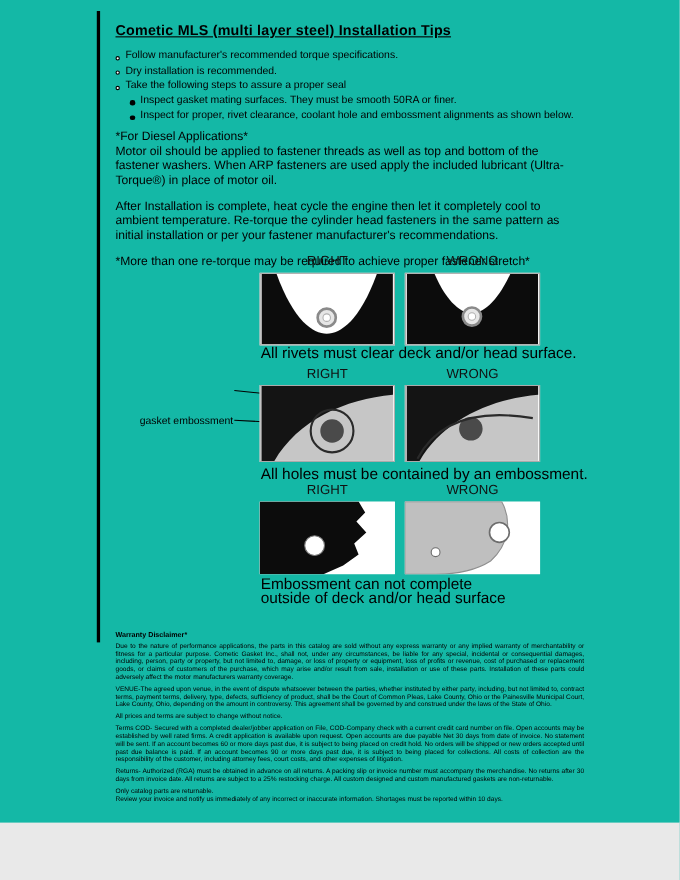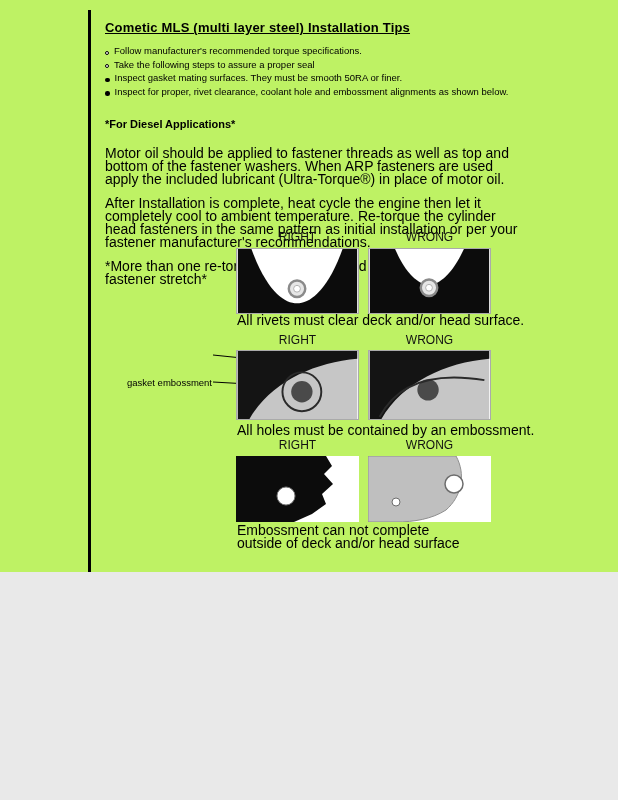--- a/index.html
+++ b/index.html
@@ -1,32 +1,32 @@
 <!DOCTYPE html>
 <html><head>
 <meta charset="utf-8">
 <style>
   * { margin:0; padding:0; box-sizing:border-box; }
   html,body { background:#e9e9e9; }
   body { font-family:"Liberation Sans", sans-serif; color:#000; }
-  .page { position:relative; width:618px; height:572px; background:#bef264; margin:0 auto; overflow:hidden; }
+  .page { position:relative; width:618px; height:748px; background:#14b8a6; margin:0 auto; overflow:hidden; }
 
   .vrule { position:absolute; left:88px; top:10px; width:3px; height:574px; background:#000; }
 
   .title { position:absolute; left:105px; top:20px; font-size:13px; font-weight:bold; text-decoration:underline; letter-spacing:0.2px; }
 
   .tips { position:absolute; left:105px; top:45px; width:430px; font-size:9.5px; line-height:12px; }
   .tip { display:flex; align-items:center; margin-bottom:1.5px; }
   .bullet-open { width:4px; height:4px; border:1px solid #000; border-radius:50%; margin:3.5px 5px 0 0; flex:none; background:#fff; }
-  .tip.sub { }
+  .tip.sub { margin-left:13px; }
   .bullet-filled { width:4.5px; height:4.5px; background:#000; border-radius:50%; margin:3.5px 5px 0 0; flex:none; }
 
   .diesel { position:absolute; left:105px; top:118px; width:424px; }
-  .diesel-heading { font-size:11px; font-weight:bold; margin-bottom:17px; }
-  .diesel p { font-size:14px; line-height:13px; margin-bottom:11px; }
+  .diesel-heading { font-size:11px; font-weight:normal; margin-bottom:2px; }
+  .diesel p { font-size:11px; line-height:13px; margin-bottom:11px; }
   .diesel .note { margin-bottom:0; }
 
   .dg-label { position:absolute; width:123px; text-align:center; font-size:12px; color:#111; }
   .dg-img { position:absolute; width:123px; background:#fff; }
   .dg-img svg { display:block; width:100%; height:100%; }
   .bordered { border:1px solid #aaa; }
   .dg-caption { position:absolute; left:237px; font-size:14px; line-height:12.5px; color:#000; }
 
   .lbl-r1-right { left:236px; top:230px; }
   .lbl-r1-wrong { left:368px; top:230px; }
@@ -64,20 +64,24 @@
 <div class="page">
 
   <div class="vrule"></div>
 
   <h1 class="title">Cometic MLS (multi layer steel) Installation Tips</h1>
 
   <div class="tips">
     <div class="tip">
       <span class="bullet-open"></span>
       <span>Follow manufacturer's recommended torque specifications.</span>
+    </div>
+    <div class="tip">
+      <span class="bullet-open"></span>
+      <span>Dry installation is recommended.</span>
     </div>
     <div class="tip">
       <span class="bullet-open"></span>
       <span>Take the following steps to assure a proper seal</span>
     </div>
     <div class="tip sub">
       <span class="bullet-filled"></span>
       <span>Inspect gasket mating surfaces.  They must be smooth 50RA or finer.</span>
     </div>
     <div class="tip sub">

